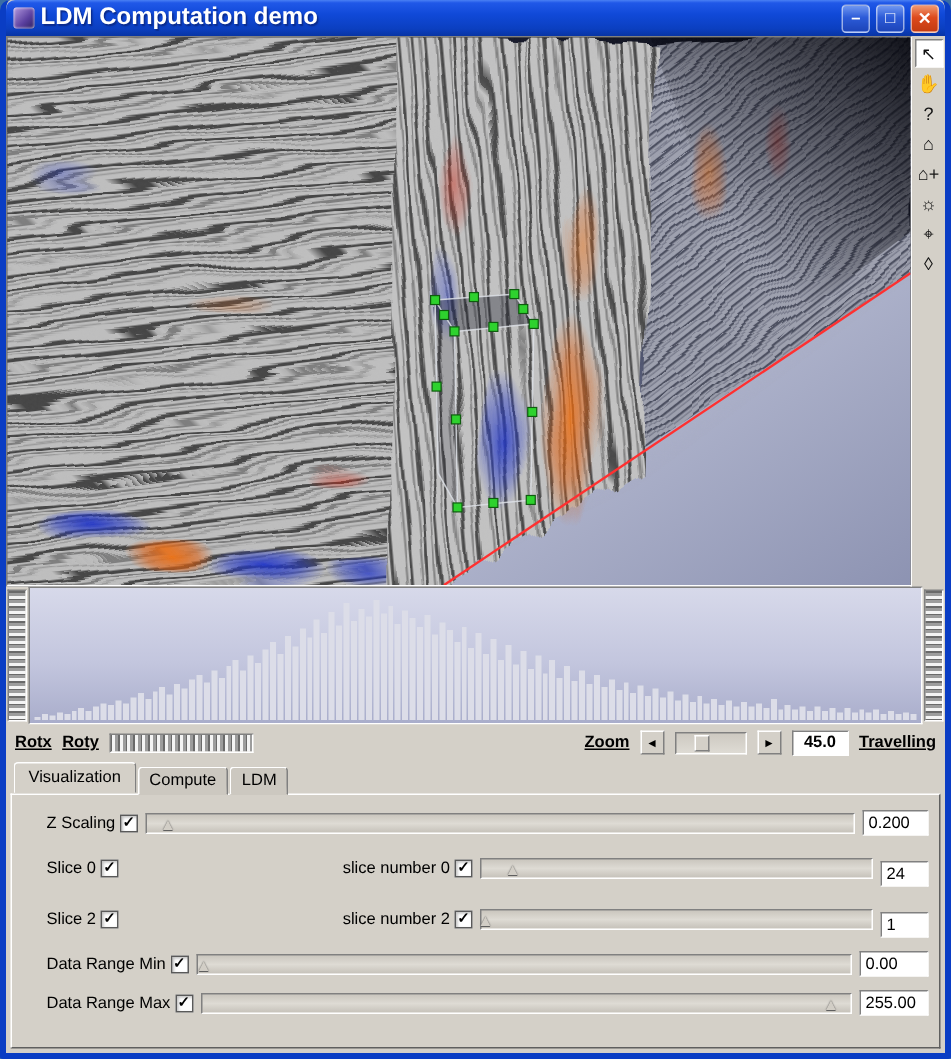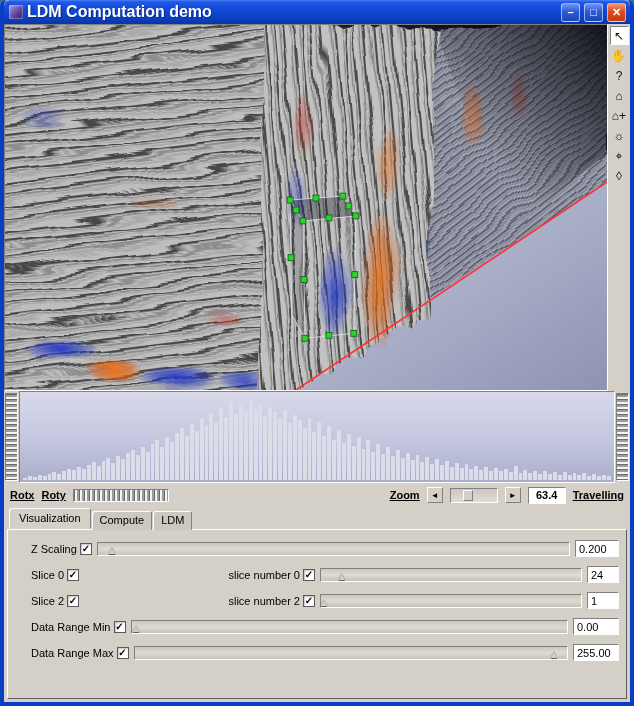--- a/index.html
+++ b/index.html
@@ -81,21 +81,21 @@
   .track{position:relative;height:14px;border:1px solid;border-color:#808080 #fff #fff #808080;
     background:linear-gradient(180deg,#cac6be 0%,#dedbd4 50%,#c6c2ba 100%);}
   .grow{flex:1;}
   .w262{flex:0 0 262px;}
   .thumb{position:absolute;top:0;height:14px;width:0;}
   .thumb::after{content:"▲";position:absolute;left:0;top:1px;transform:translateX(-50%);
     font-size:11px;line-height:12px;color:#d2cec6;text-shadow:0 0 1px #444,0 1px 0 #666;}
   .val{height:17px;border:1px solid;border-color:#808080 #fff #fff #808080;background:#fff;
     font-size:11px;display:flex;align-items:center;padding:0 3px;}
   .w42{flex:0 0 44px;}
-  .w30{flex:0 0 32px;}
+  .w30{flex:0 0 32px;margin-top:8px;}
   .w46{flex:0 0 46px;}
 </style>
 </head>
 <body>
 
 <div class="window">
 
   <div class="titlebar">
     <div class="win-icon"></div>
     <div class="win-title">LDM Computation demo</div>
@@ -411,21 +411,21 @@
     <span class="tlabel">Zoom</span>
     <div class="abtn">
         <span>◄</span>
       </div>
     <div class="ztrack">
       <div class="zthumb" style="left: 38%;"></div>
     </div>
     <div class="abtn">
         <span>►</span>
       </div>
-    <div class="zval">63.4</div>
+    <div class="zval">45.0</div>
     <span class="tlabel">Travelling</span>
   </div>
 
   <div class="tabs-area">
     <div class="tab-strip">
       <div class="tab active">Visualization</div>
       <div class="tab">Compute</div>
       <div class="tab">LDM</div>
     </div>
     <div class="pane">

